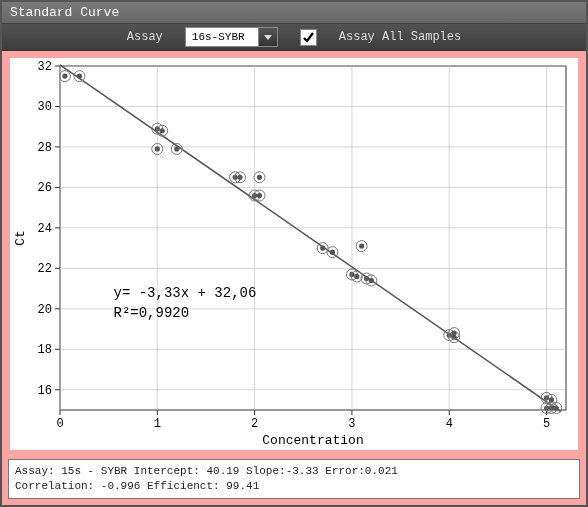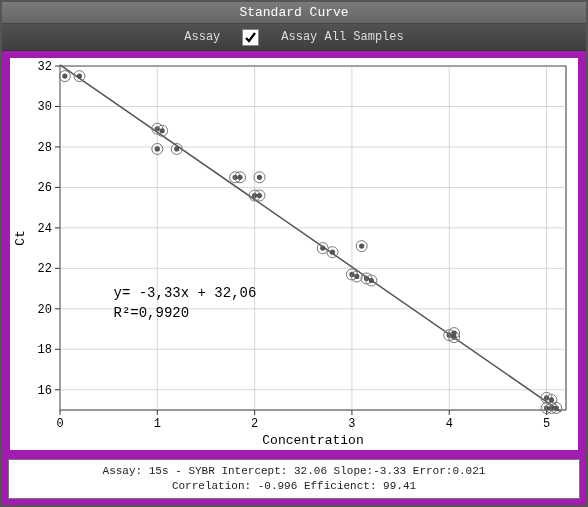--- a/index.html
+++ b/index.html
@@ -1,22 +1,21 @@
 <!DOCTYPE html>
 <html><head>
 <meta charset="utf-8">
 <style>
   html,body{margin:0;padding:0;background:#fff;font-family:Arial,Helvetica,sans-serif;}
   .window{
     box-sizing:border-box;
     width:588px;height:507px;
     border:2px solid #555;
-    background:#a21caf;
+    background:#fca5a5;
     position:relative;
-    text-align:center;
   }
   .titlebar{
     background:linear-gradient(#7a7a7a,#666);
     color:#fff;
     font:13px "Courier New",monospace;
     padding:3px 8px;
     border-bottom:1px solid #444;
   }
   .toolbar{
     background:linear-gradient(#525252,#3e3e3e);
@@ -69,20 +68,28 @@
 <body>
 
 <div class="window">
 
   <div class="titlebar">
     <span>Standard Curve</span>
   </div>
 
   <div class="toolbar">
     <span>Assay</span>
+    <div class="select-wrap">
+      <span class="select-val">16s-SYBR</span>
+      <span class="dd-btn">
+        <svg width="10" height="10" viewBox="0 0 10 10">
+            <polygon points="1,3 9,3 5,8" fill="#ddd"></polygon>
+          </svg>
+      </span>
+    </div>
     <span class="chk">
       <svg width="13" height="13" viewBox="0 0 13 13">
         <polyline points="2,7 5,10 11,2" fill="none" stroke="#000" stroke-width="2.2"></polyline>
       </svg>
     </span>
     <span>Assay All Samples</span>
   </div>
 
   <div class="plot-area">
     <svg id="chart-svg" width="568" height="392" viewBox="0 0 568 392">
@@ -186,17 +193,17 @@
         <circle cx="541.4038461538461" cy="349.97647058823526" r="5.5" fill="none" stroke="#777" stroke-width="1"></circle>
         <circle cx="541.4038461538461" cy="349.97647058823526" r="2.6" fill="#555"></circle>
         <circle cx="546.2692307692307" cy="349.97647058823526" r="5.5" fill="none" stroke="#777" stroke-width="1"></circle>
         <circle cx="546.2692307692307" cy="349.97647058823526" r="2.6" fill="#555"></circle>
         <text x="103.51923076923077" y="238.68235294117645" font-size="14" font-family="Courier New" font-weight="normal" fill="#000">y= -3,33x + 32,06</text>
         <text x="103.51923076923077" y="258.9176470588235" font-size="14" font-family="Courier New" fill="#000">R²=0,9920</text>
       </svg>
   </div>
 
   <div class="footer">
-    <div>Assay: 15s - SYBR Intercept: 32.06 Slope:-3.33  Error:0.021</div>
+    <div>Assay: 15s - SYBR Intercept: 40.19 Slope:-3.33  Error:0.021</div>
     <div>Correlation: -0.996 Efficienct: 99.41</div>
   </div>
 
 </div>
 
 </body></html>

